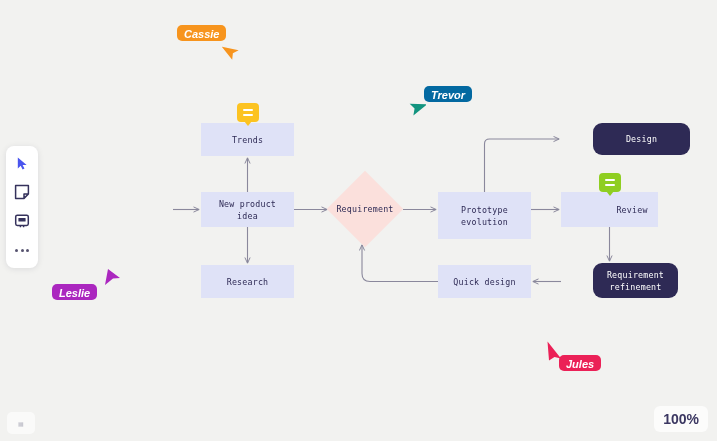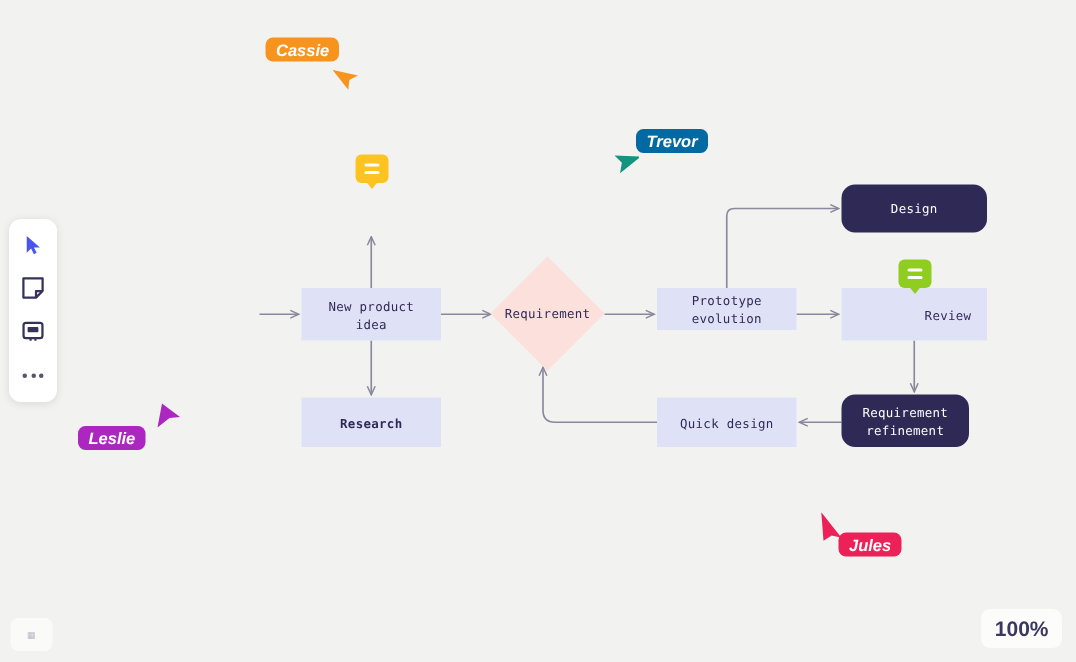--- a/index.html
+++ b/index.html
@@ -17,21 +17,21 @@
     position:absolute;
     display:flex;align-items:center;justify-content:center;
     text-align:center;
     font-family:"DejaVu Sans Mono","Liberation Mono",monospace;
     font-size:8.3px;line-height:12px;letter-spacing:.2px;
     white-space:pre-line;
     box-sizing:border-box;
     z-index:3;
   }
   .node.light{background:#dfe2f7;color:#2e2a55;}
-  .node.dark{background:#2e2a55;color:#ffffff;border-radius:9px;}
+  .node.dark{background:#2e2a55;color:#ffffff;border-radius:9px;margin-left:32px;}
   .node.diamond{
     background:transparent;color:#2e2a55;
   }
   .diamond .dshape{
     position:absolute;left:50%;top:50%;
     width:54px;height:54px;margin-left:-27px;margin-top:-27px;
     background:#fbe0dc;transform:rotate(45deg);z-index:-1;
   }
 
   
@@ -118,36 +118,39 @@
 
       <path d="M609.5,227 L609.5,261"></path>
 
       <path d="M561,281.5 L533,281.5"></path>
 
       <path d="M438,281.5 L370,281.5 Q362,281.5 362,273.5 L362,245"></path>
     </g>
   </svg>
 
 
+  <div class="node light" style="left:201px;top:123px;width:93px;height:33px;">
+    <span>Trends</span>
+  </div>
 
   <div class="node light" style="left:201px;top:192px;width:93px;height:35px;">
     <span>New product
 idea</span>
   </div>
 
-  <div class="node light" style="left:201px;top:265px;width:93px;height:33px;font-weight:bold;">
+  <div class="node light" style="left:201px;top:265px;width:93px;height:33px;">
     <span>Research</span>
   </div>
 
   <div class="node diamond" style="left:329px;top:192px;width:72px;height:34px;">
     <span class="dshape"></span>
     <span>Requirement</span>
   </div>
 
-  <div class="node light" style="left:438px;top:192px;width:93px;height:28px;">
+  <div class="node light" style="left:438px;top:192px;width:93px;height:47px;">
     <span>Prototype
 evolution</span>
   </div>
 
   <div class="node dark" style="left:561px;top:123px;width:97px;height:32px;">
     <span>Design</span>
   </div>
 
   <div class="node light" style="left:561px;top:192px;width:97px;height:35px;padding-left:45px;">
     <span>Review</span>

